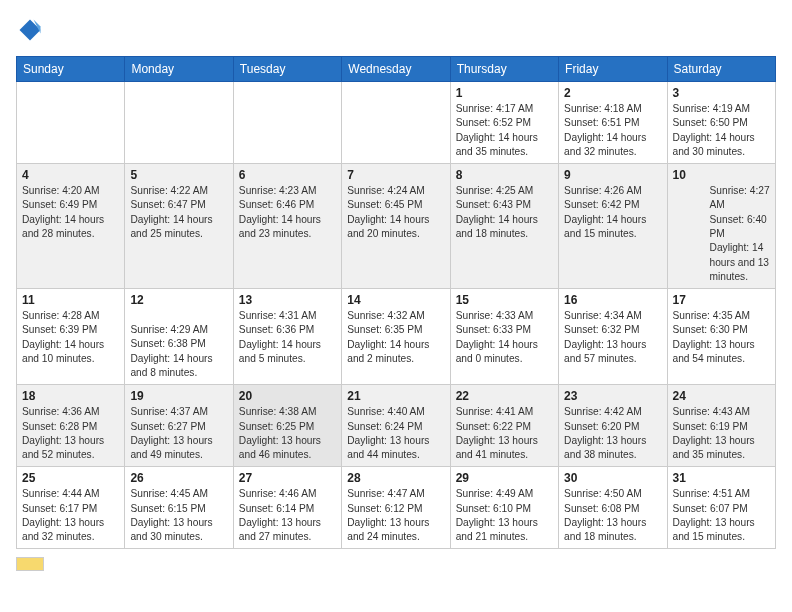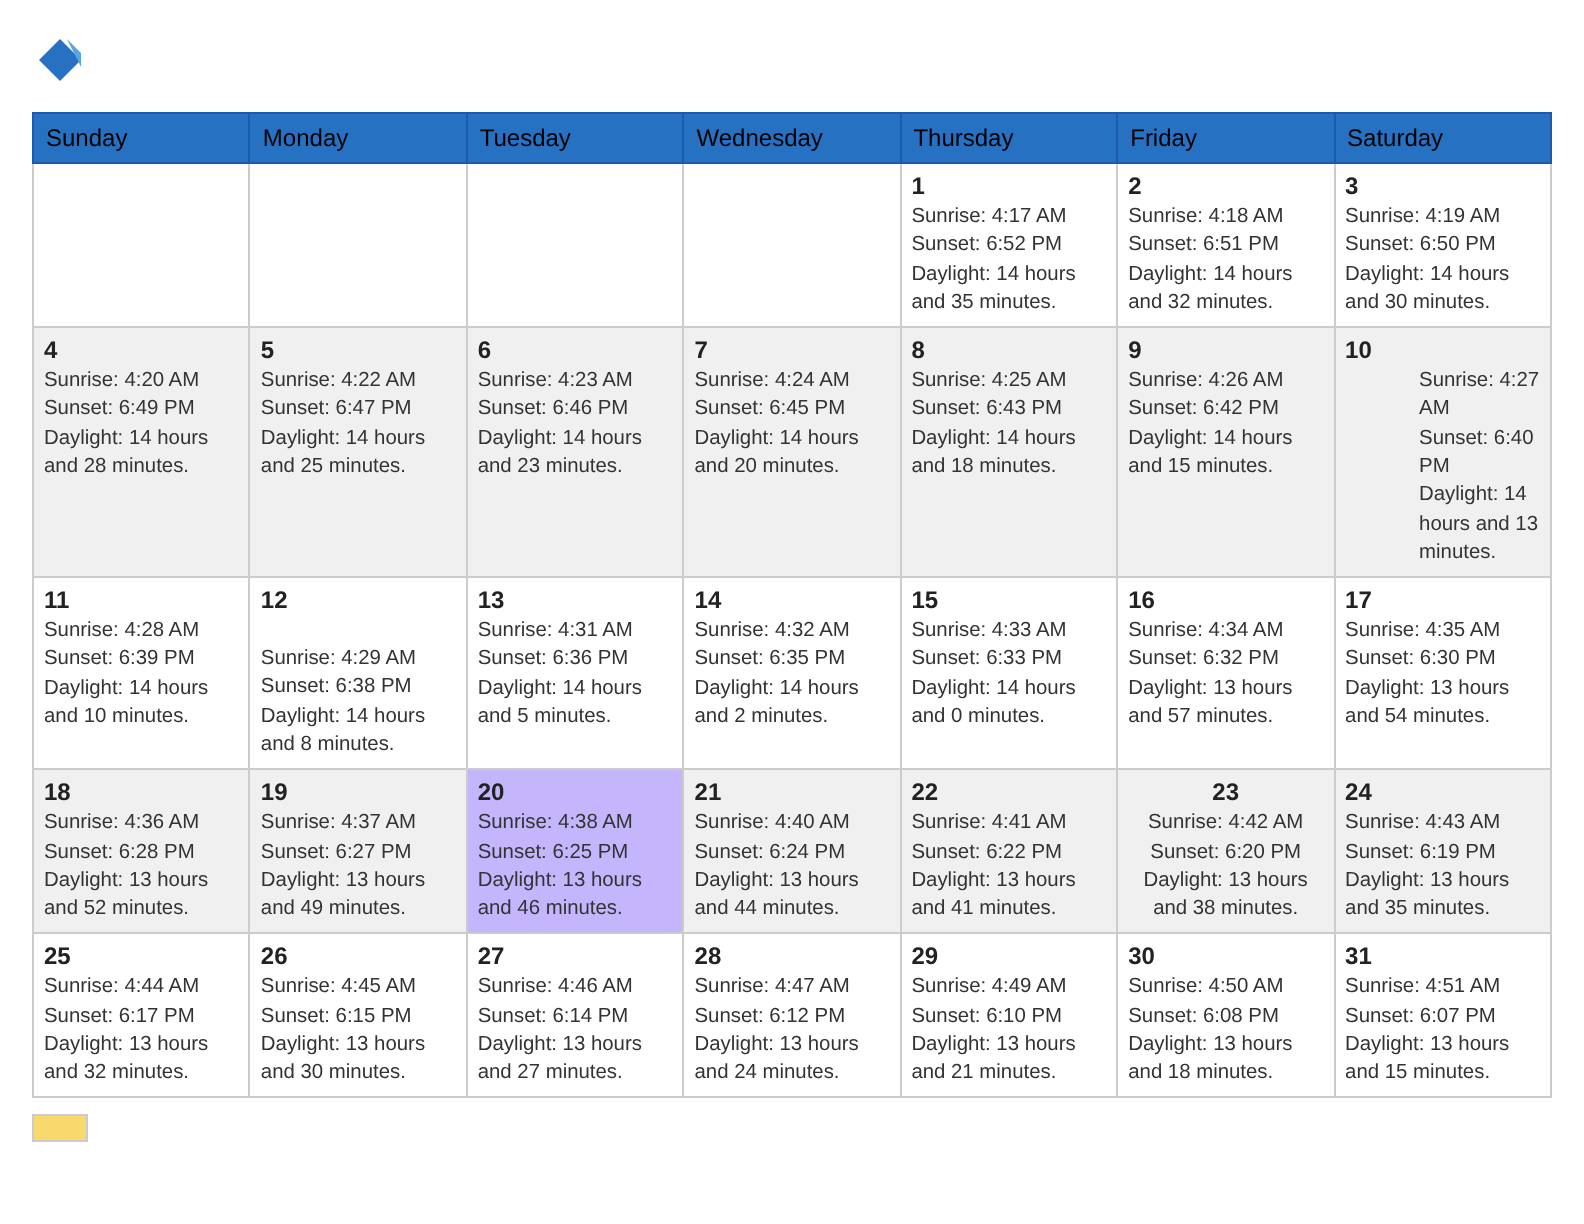--- a/index.html
+++ b/index.html
@@ -46,21 +46,21 @@
       color: #444;
       margin-top: 2px;
     }
     .calendar {
       width: 100%;
       border-collapse: collapse;
       font-size: 10.5px;
     }
     .calendar th {
       background: #2671c2;
-      color: #000000;
+      color: #ffffff;
       text-align: left;
       padding: 5px 6px;
       font-size: 12px;
       font-weight: normal;
       border: 1px solid #1a5aab;
     }
     .calendar td {
       border: 1px solid #ccc;
       vertical-align: top;
       padding: 4px 5px;
@@ -255,39 +255,39 @@
           <div class="day-info" style="white-space: pre-line;">Sunrise: 4:36 AM
 Sunset: 6:28 PM
 Daylight: 13 hours and 52 minutes.</div>
         </td>
         <td style="background: rgb(240, 240, 240);">
           <span class="day-num">19</span>
           <div class="day-info" style="white-space: pre-line;">Sunrise: 4:37 AM
 Sunset: 6:27 PM
 Daylight: 13 hours and 49 minutes.</div>
         </td>
-        <td style="background: #c4b5fd;">
+        <td style="background: #e5e5e5;">
           <span class="day-num">20</span>
           <div class="day-info" style="white-space: pre-line;">Sunrise: 4:38 AM
 Sunset: 6:25 PM
 Daylight: 13 hours and 46 minutes.</div>
         </td>
         <td style="background: rgb(240, 240, 240);">
           <span class="day-num">21</span>
           <div class="day-info" style="white-space: pre-line;">Sunrise: 4:40 AM
 Sunset: 6:24 PM
 Daylight: 13 hours and 44 minutes.</div>
         </td>
         <td style="background: rgb(240, 240, 240);">
           <span class="day-num">22</span>
           <div class="day-info" style="white-space: pre-line;">Sunrise: 4:41 AM
 Sunset: 6:22 PM
 Daylight: 13 hours and 41 minutes.</div>
         </td>
-        <td style="background: rgb(240, 240, 240); text-align: center;">
+        <td style="background: rgb(240, 240, 240);">
           <span class="day-num">23</span>
           <div class="day-info" style="white-space: pre-line;">Sunrise: 4:42 AM
 Sunset: 6:20 PM
 Daylight: 13 hours and 38 minutes.</div>
         </td>
         <td style="background: rgb(240, 240, 240);">
           <span class="day-num">24</span>
           <div class="day-info" style="white-space: pre-line;">Sunrise: 4:43 AM
 Sunset: 6:19 PM
 Daylight: 13 hours and 35 minutes.</div>

